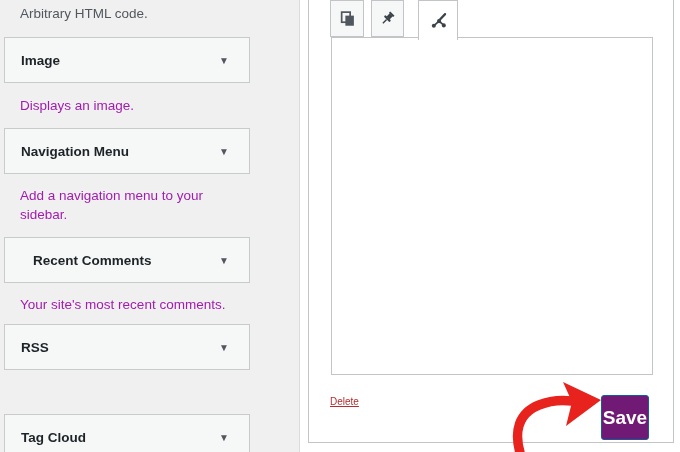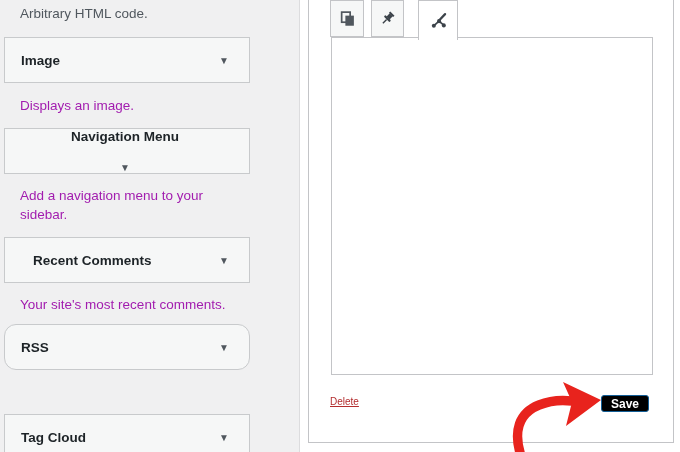--- a/index.html
+++ b/index.html
@@ -66,53 +66,53 @@
     position:absolute; left:343px; top:298px; width:297px; height:67px;
     background:#fbf0ca; padding:12px 16px; font-size:12.6px; font-style:italic;
     color:#4a5056; line-height:21px;
   }
   .upgrade-notice a { color:#2271b1; text-decoration:underline; cursor:pointer; }
   .delete-link {
     position:absolute; left:330px; top:396px; font-size:10px; color:#b32d2e;
     text-decoration:underline; cursor:pointer;
   }
   .save-button {
-    position:absolute; left:601px; top:395px; width:48px; height:17px;
-    background:#000000; border:1px solid #135e96; border-radius:3px;
-    color:#ffffff; font-size:12px; font-weight:bold; cursor:pointer;
+    position:absolute; left:601px; top:395px; width:48px; height:45px;
+    background:#701a75; border:1px solid #135e96; border-radius:3px;
+    color:#ffffff; font-size:19px; font-weight:bold; cursor:pointer;
     display:flex; align-items:center; justify-content:center;
     font-family:"Liberation Sans", sans-serif;
   }
   .arrow-overlay { position:absolute; left:0; top:0; width:680px; height:452px; pointer-events:none; z-index:5; }
 </style>
 </head>
 <body>
 
 <div class="sidebar">
   <div class="intro-text">Arbitrary HTML code.</div>
 
   <div class="widget-card" style="top:37px;">
     <span class="card-title">Image</span>
     <span class="card-caret">▼</span>
   </div>
   <div class="widget-desc" style="top:96px;">Displays an image.</div>
 
-  <div class="widget-card" style="top:128px;flex-direction:column;">
+  <div class="widget-card" style="top:128px;">
     <span class="card-title">Navigation Menu</span>
     <span class="card-caret">▼</span>
   </div>
   <div class="widget-desc" style="top:186px; max-width:205px;">Add a navigation menu to your sidebar.</div>
 
   <div class="widget-card" style="top:237px;padding-left:28px;">
     <span class="card-title">Recent Comments</span>
     <span class="card-caret">▼</span>
   </div>
   <div class="widget-desc" style="top:295px;">Your site's most recent comments.</div>
 
-  <div class="widget-card" style="top:324px;border-radius:12px;">
+  <div class="widget-card" style="top:324px;">
     <span class="card-title">RSS</span>
     <span class="card-caret">▼</span>
   </div>
 
   <div class="widget-card" style="top:414px;">
     <span class="card-title">Tag Cloud</span>
     <span class="card-caret">▼</span>
   </div>
 </div>
 

